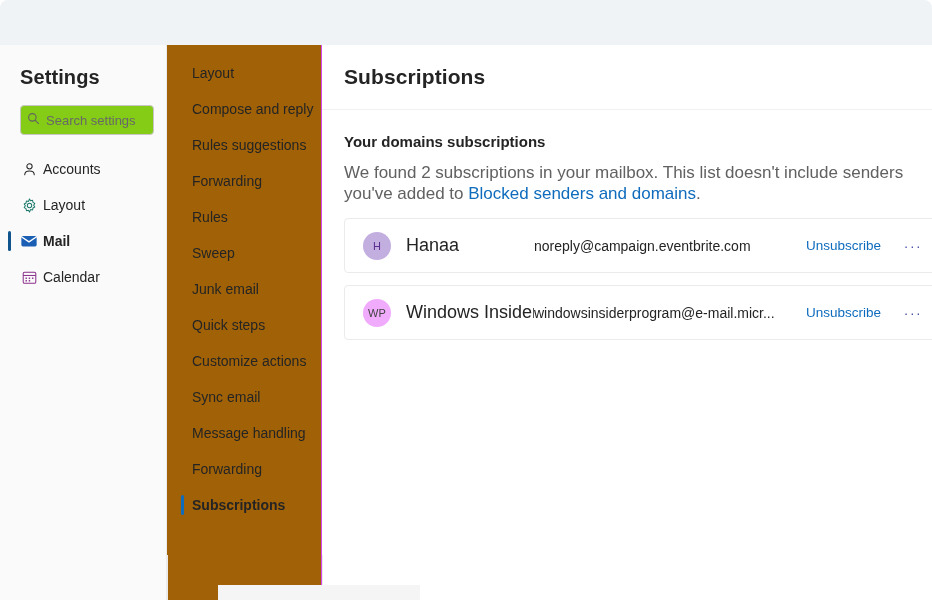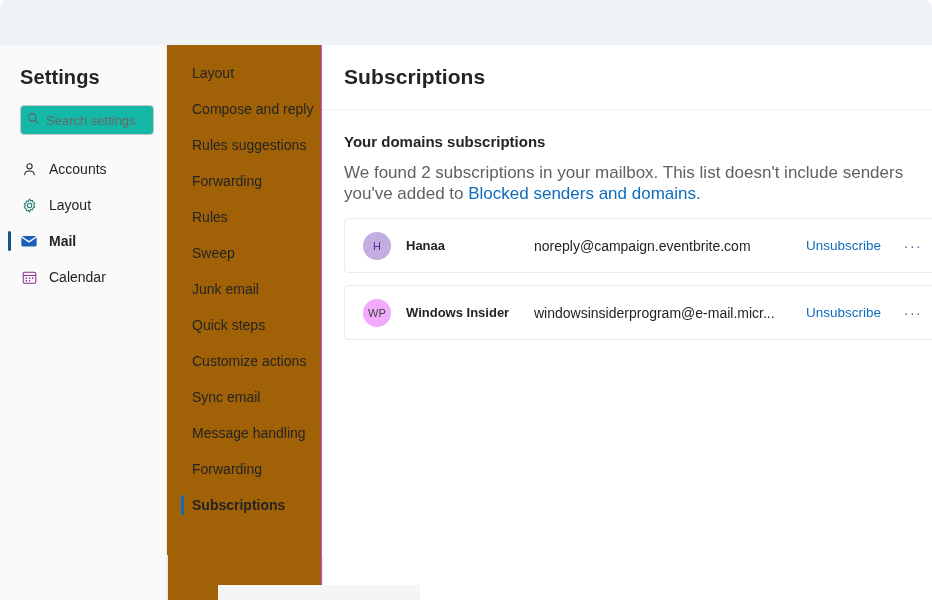--- a/index.html
+++ b/index.html
@@ -47,41 +47,41 @@
     color: #242424;
     padding: 0 0 0 20px;
     line-height: 28px;
     letter-spacing: .1px;
   }
   .search-wrap {
     margin: 14px 12px 0 20px;
     height: 30px;
     border: 1px solid #c8c6c4;
     border-radius: 4px;
-    background: #14b8a6;
+    background: #84cc16;
     display: flex;
     align-items: center;
     padding: 0 6px;
     gap: 6px;
   }
   .search-wrap svg { flex: 0 0 auto; }
   .search-input {
     border: 0; outline: 0; background: transparent;
     font-family: "Liberation Sans", sans-serif;
     font-size: 13px;
     color: #424242;
     width: 100%;
   }
   .search-input::placeholder { color: #686868; }
 
   .nav-list { margin-top: 16px; }
   .nav-item {
     display: flex;
     align-items: center;
-    gap: 11px;
+    gap: 5px;
     height: 36px;
     padding-left: 20px;
     position: relative;
     cursor: default;
   }
   .nav-item .nav-label {
     font-size: 14px;
     color: #242424;
     line-height: 18px;
   }
@@ -186,25 +186,24 @@
     margin-left: 18px;
     display: flex;
     align-items: center;
     justify-content: center;
     font-size: 11px;
     letter-spacing: .2px;
   }
   .sub-name {
     margin-left: 15px;
     width: 128px;
-    font-size: 13px;
+    font-size: 18px;
     color: #242424;
     white-space: nowrap;
     overflow: hidden;
-    font-weight: bold;
   }
   .sub-email {
     font-size: 14px;
     color: #242424;
     white-space: nowrap;
     overflow: hidden;
     width: 262px;
   }
   .unsub-link {
     font-size: 13.5px;

